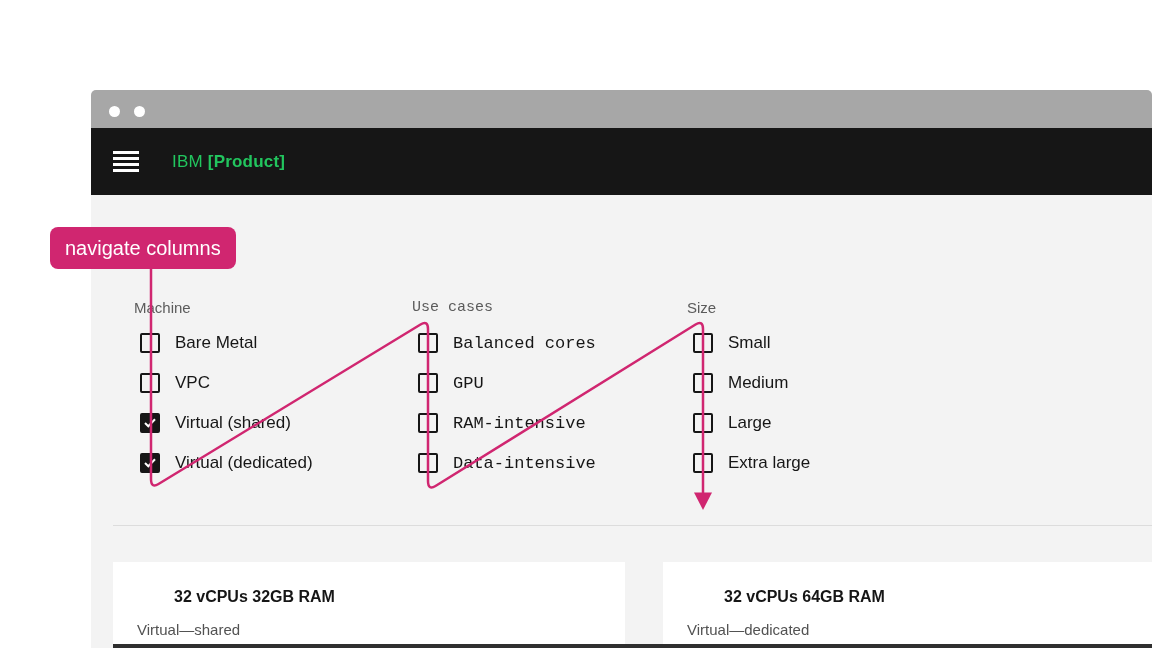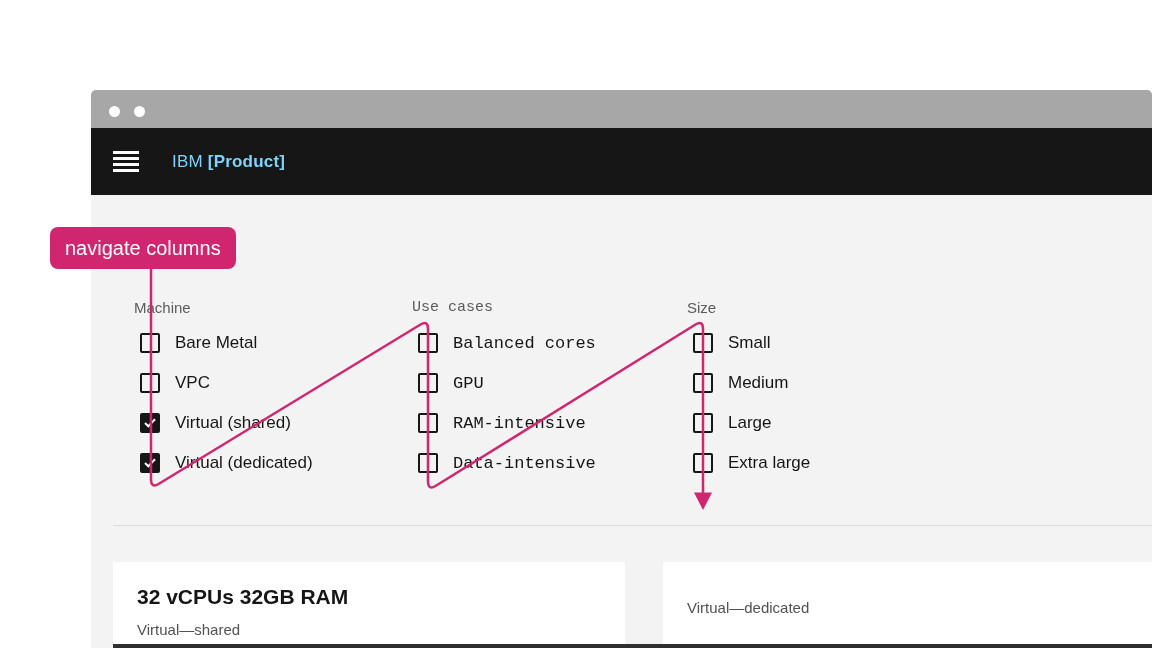--- a/index.html
+++ b/index.html
@@ -17,21 +17,21 @@
   }
   .dot{position:absolute;top:16px;width:11px;height:11px;border-radius:50%;background:#ffffff;}
   .dot.d1{left:18px;}
   .dot.d2{left:43px;}
   .appheader{
     position:absolute;left:0;top:38px;right:0;height:67px;background:#161616;
     display:flex;align-items:center;
   }
   .menu-btn{margin-left:22px;width:26px;height:21px;display:flex;flex-direction:column;justify-content:space-between;cursor:pointer;}
   .menu-btn span{display:block;height:3px;background:#ffffff;}
-  .brand{margin-left:33px;color:#7dd3fc;font-size:17px;letter-spacing:.2px;white-space:nowrap;}
+  .brand{margin-left:33px;color:#22c55e;font-size:17px;letter-spacing:.2px;white-space:nowrap;}
   .brand .prod{font-weight:700;}
   .content{
     position:absolute;left:0;top:105px;right:0;bottom:0;background:#f3f3f3;overflow:hidden;
   }
   
   .filter-col{position:absolute;top:103px;}
   .filter-col.c1{left:43px;}
   .filter-col.c2{left:321px;font-family:Liberation Mono, monospace;}
   .filter-col.c3{left:596px;}
   .col-title{font-size:15px;line-height:20px;color:#5b5b5b;margin-bottom:5px;}
@@ -45,21 +45,21 @@
   .cb.checked svg{display:block;}
   .opt-label{margin-left:15px;font-size:17px;color:#161616;white-space:nowrap;}
   
   .divider{position:absolute;left:22px;right:0;top:330px;height:1px;background:#dcdcdc;}
   .card{
     position:absolute;top:367px;height:86px;background:#ffffff;box-sizing:border-box;
     padding:24px 0 0 24px;overflow:hidden;cursor:pointer;
   }
   .card.card1{left:22px;width:512px;}
   .card.card2{left:572px;width:489px;}
-  .card-title{font-size:21px;font-weight:700;line-height:22px;color:#161616;}
+  .card-title{font-size:16px;font-weight:700;line-height:22px;color:#161616;margin-left:37px;}
   .card-sub{margin-top:13px;font-size:15px;color:#525252;}
   .bottom-strip{position:absolute;left:22px;right:0;bottom:0;height:4px;background:#2f2f2f;}
   
   .annotation-label{
     position:absolute;left:50px;top:227px;height:42px;line-height:42px;
     padding:0 15px;border-radius:8px;background:#d02670;color:#ffffff;
     font-size:20px;white-space:nowrap;z-index:6;
   }
   .path-overlay{position:absolute;left:0;top:0;width:1152px;height:648px;z-index:5;pointer-events:none;}
 </style>
@@ -154,20 +154,21 @@
       </div>
     </div>
 
     <div class="divider"></div>
 
     <div class="card card1">
       <div class="card-title">32 vCPUs 32GB RAM</div>
       <div class="card-sub">Virtual—shared</div>
     </div>
     <div class="card card2">
+      <div class="card-title">32 vCPUs 64GB RAM</div>
       <div class="card-sub">Virtual—dedicated</div>
     </div>
 
     <div class="bottom-strip"></div>
   </div>
 </div>
 
 <svg class="path-overlay" viewBox="0 0 1152 648">
   <path d="M151 269 L151 479 Q151 488.5 158.5 484 L420.5 324.5 Q428 320 428 329 L428 481 Q428 490.5 435.5 486 L695.5 324.5 Q703 320 703 329 L703 494" fill="none" stroke="#d02670" stroke-width="2.5" stroke-linecap="round" stroke-linejoin="round"></path>
   <path d="M703 510 L694 492.5 L712 492.5 Z" fill="#d02670"></path>

